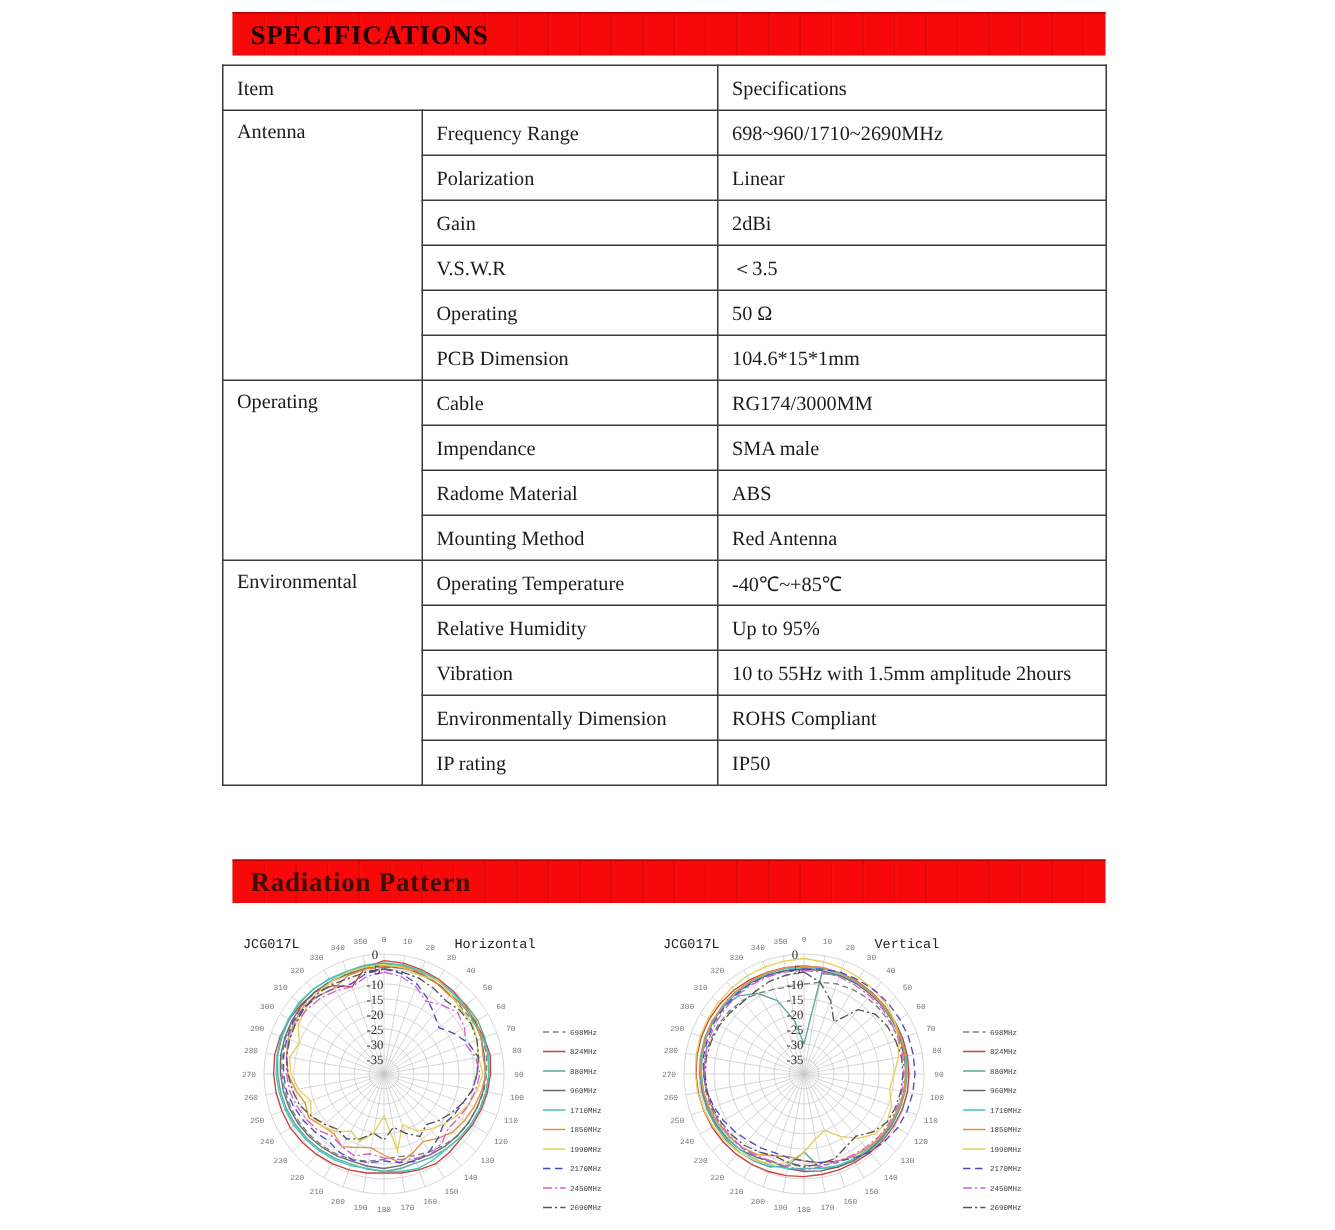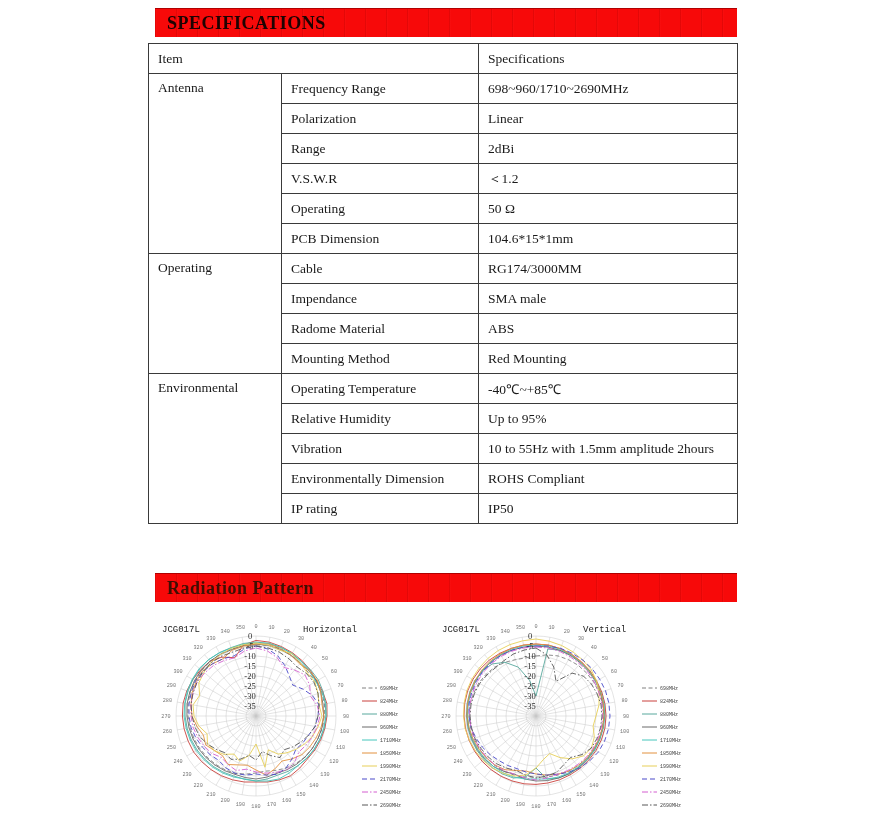--- a/index.html
+++ b/index.html
@@ -52,26 +52,26 @@
     <tr>
           <td rowspan="6" class="cat">Antenna</td>
           <td>Frequency Range</td>
           <td>698~960/1710~2690MHz</td>
         </tr>
         <tr>
           <td>Polarization</td>
           <td>Linear</td>
         </tr>
         <tr>
-          <td>Range</td>
+          <td>Gain</td>
           <td>2dBi</td>
         </tr>
         <tr>
           <td>V.S.W.R</td>
-          <td>＜1.2</td>
+          <td>＜3.5</td>
         </tr>
         <tr>
           <td>Operating</td>
           <td>50 Ω</td>
         </tr>
         <tr>
           <td>PCB Dimension</td>
           <td>104.6*15*1mm</td>
         </tr>
         <tr>
@@ -82,21 +82,21 @@
         <tr>
           <td>Impendance</td>
           <td>SMA male</td>
         </tr>
         <tr>
           <td>Radome Material</td>
           <td>ABS</td>
         </tr>
         <tr>
           <td>Mounting Method</td>
-          <td>Red Mounting</td>
+          <td>Red Antenna</td>
         </tr>
         <tr>
           <td rowspan="5" class="cat">Environmental</td>
           <td>Operating Temperature</td>
           <td>-40℃~+85℃</td>
         </tr>
         <tr>
           <td>Relative Humidity</td>
           <td>Up to 95%</td>
         </tr>

